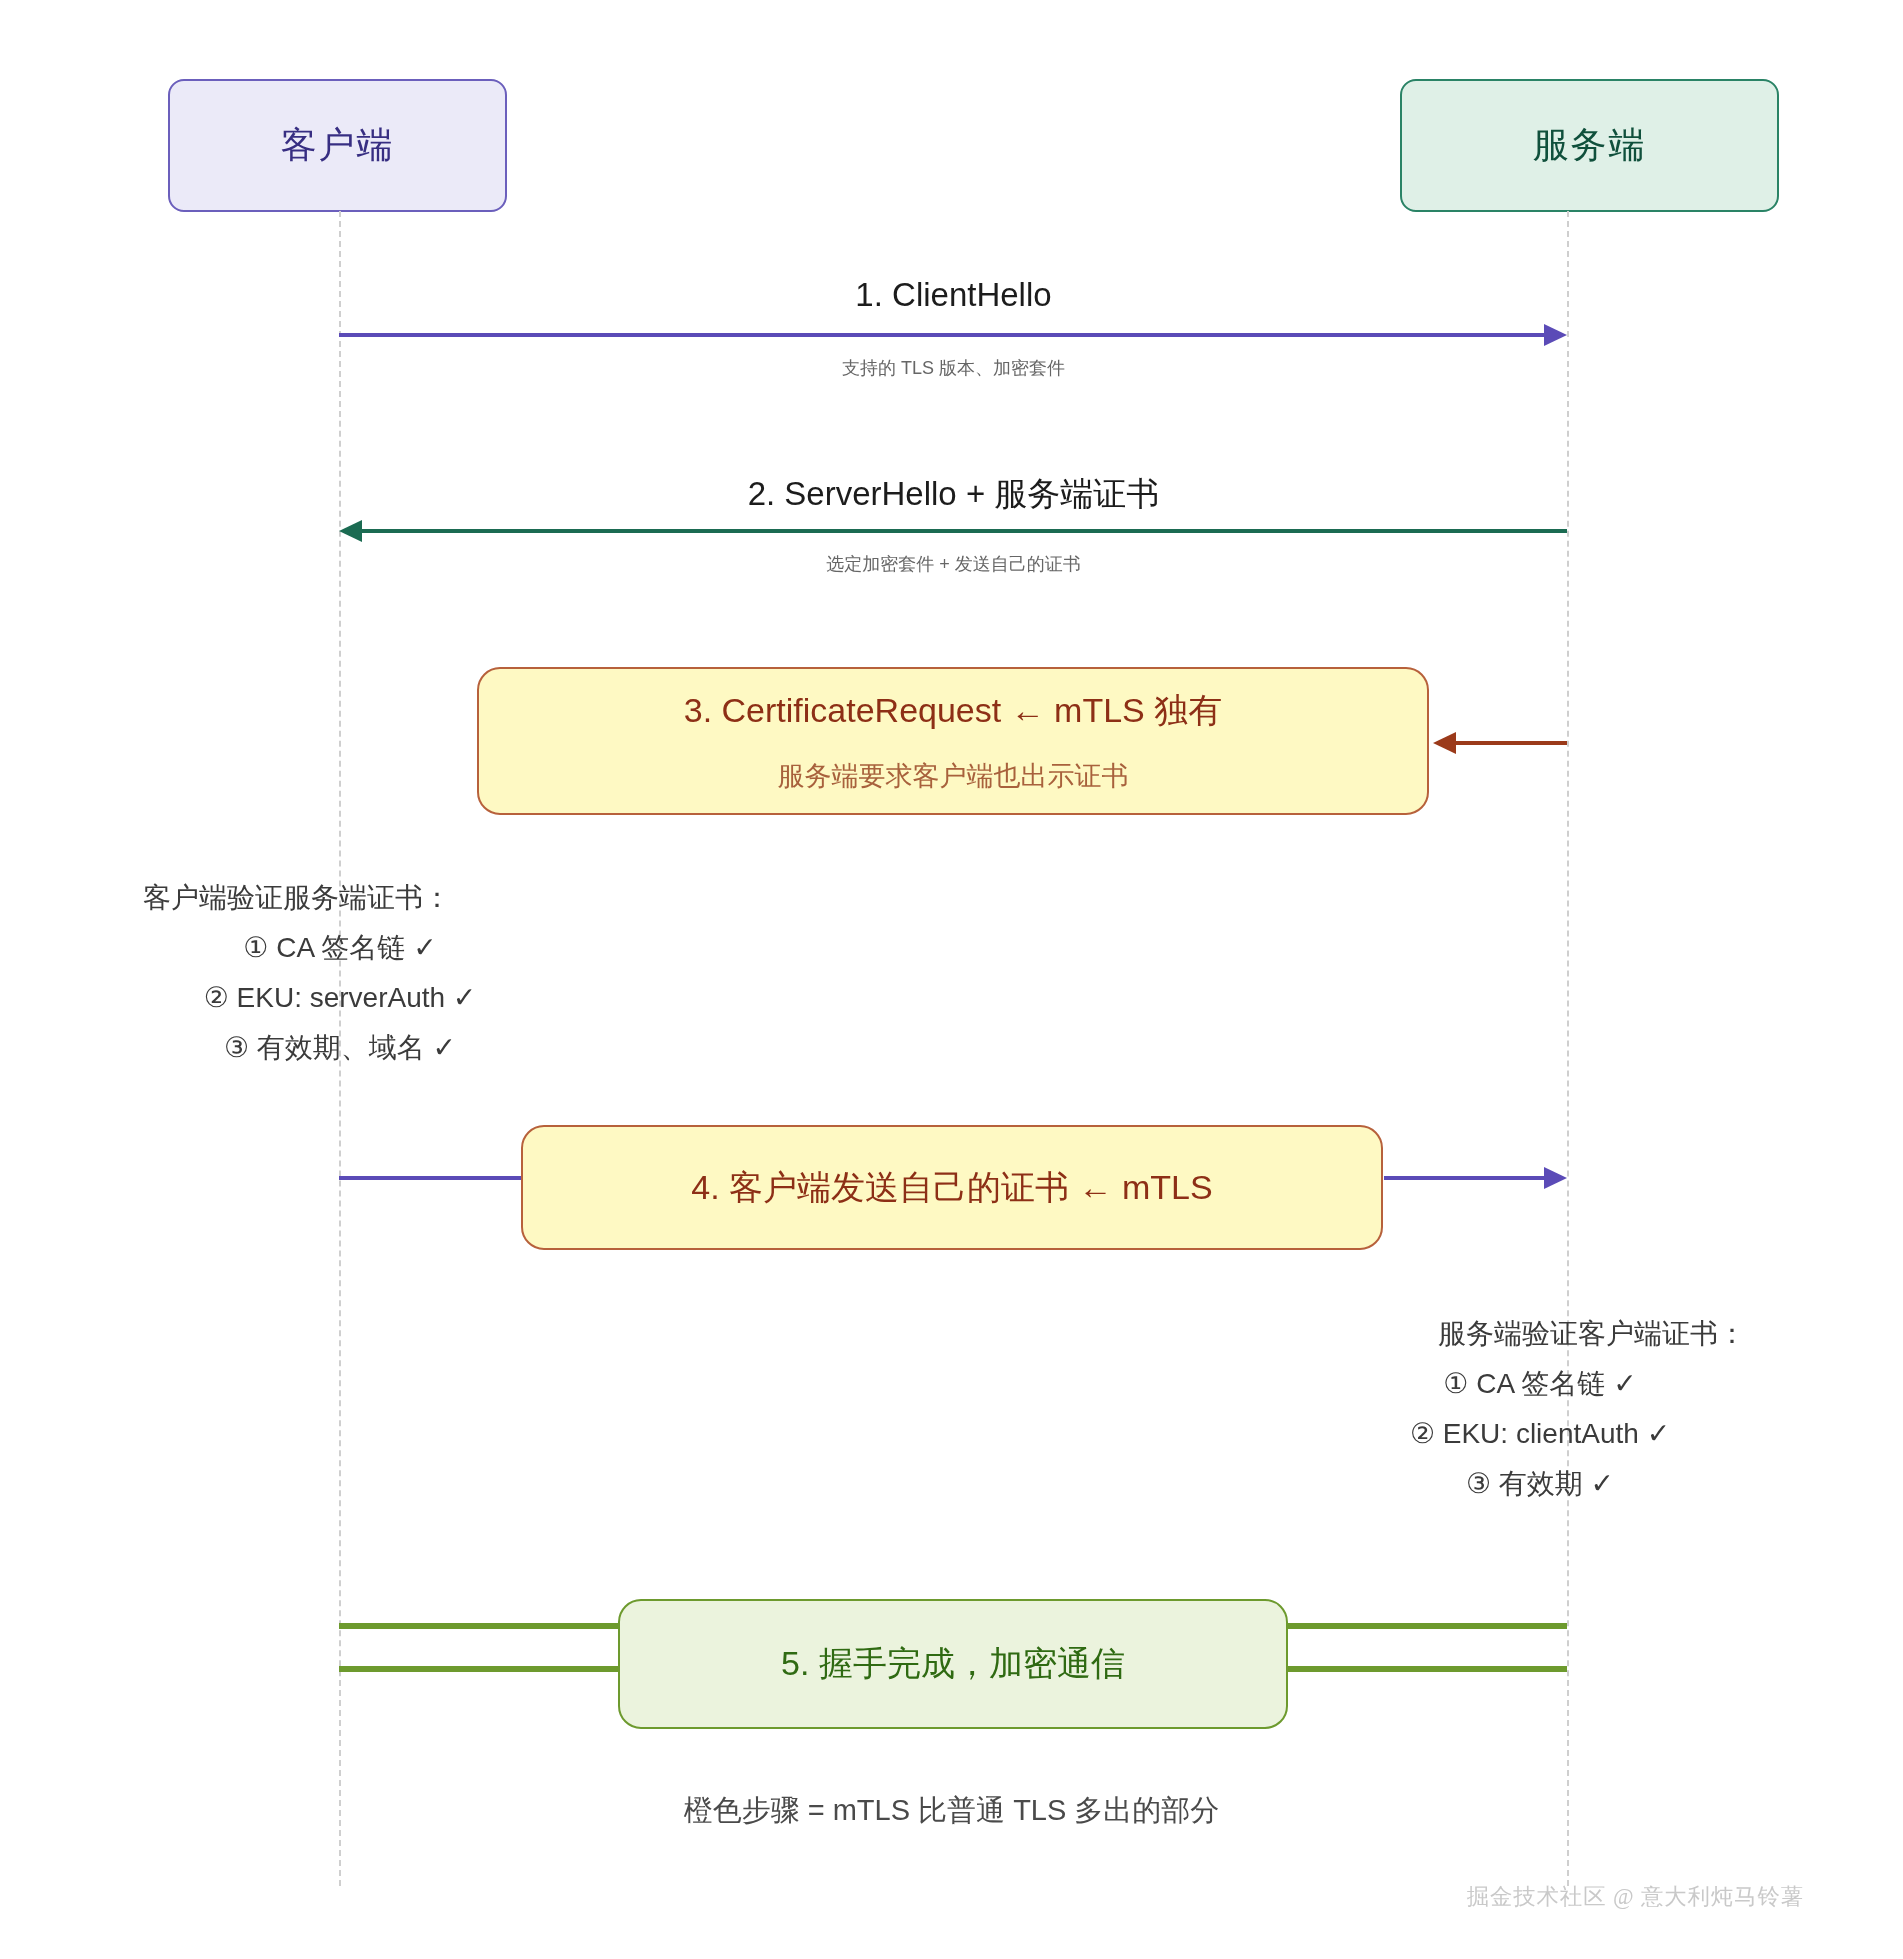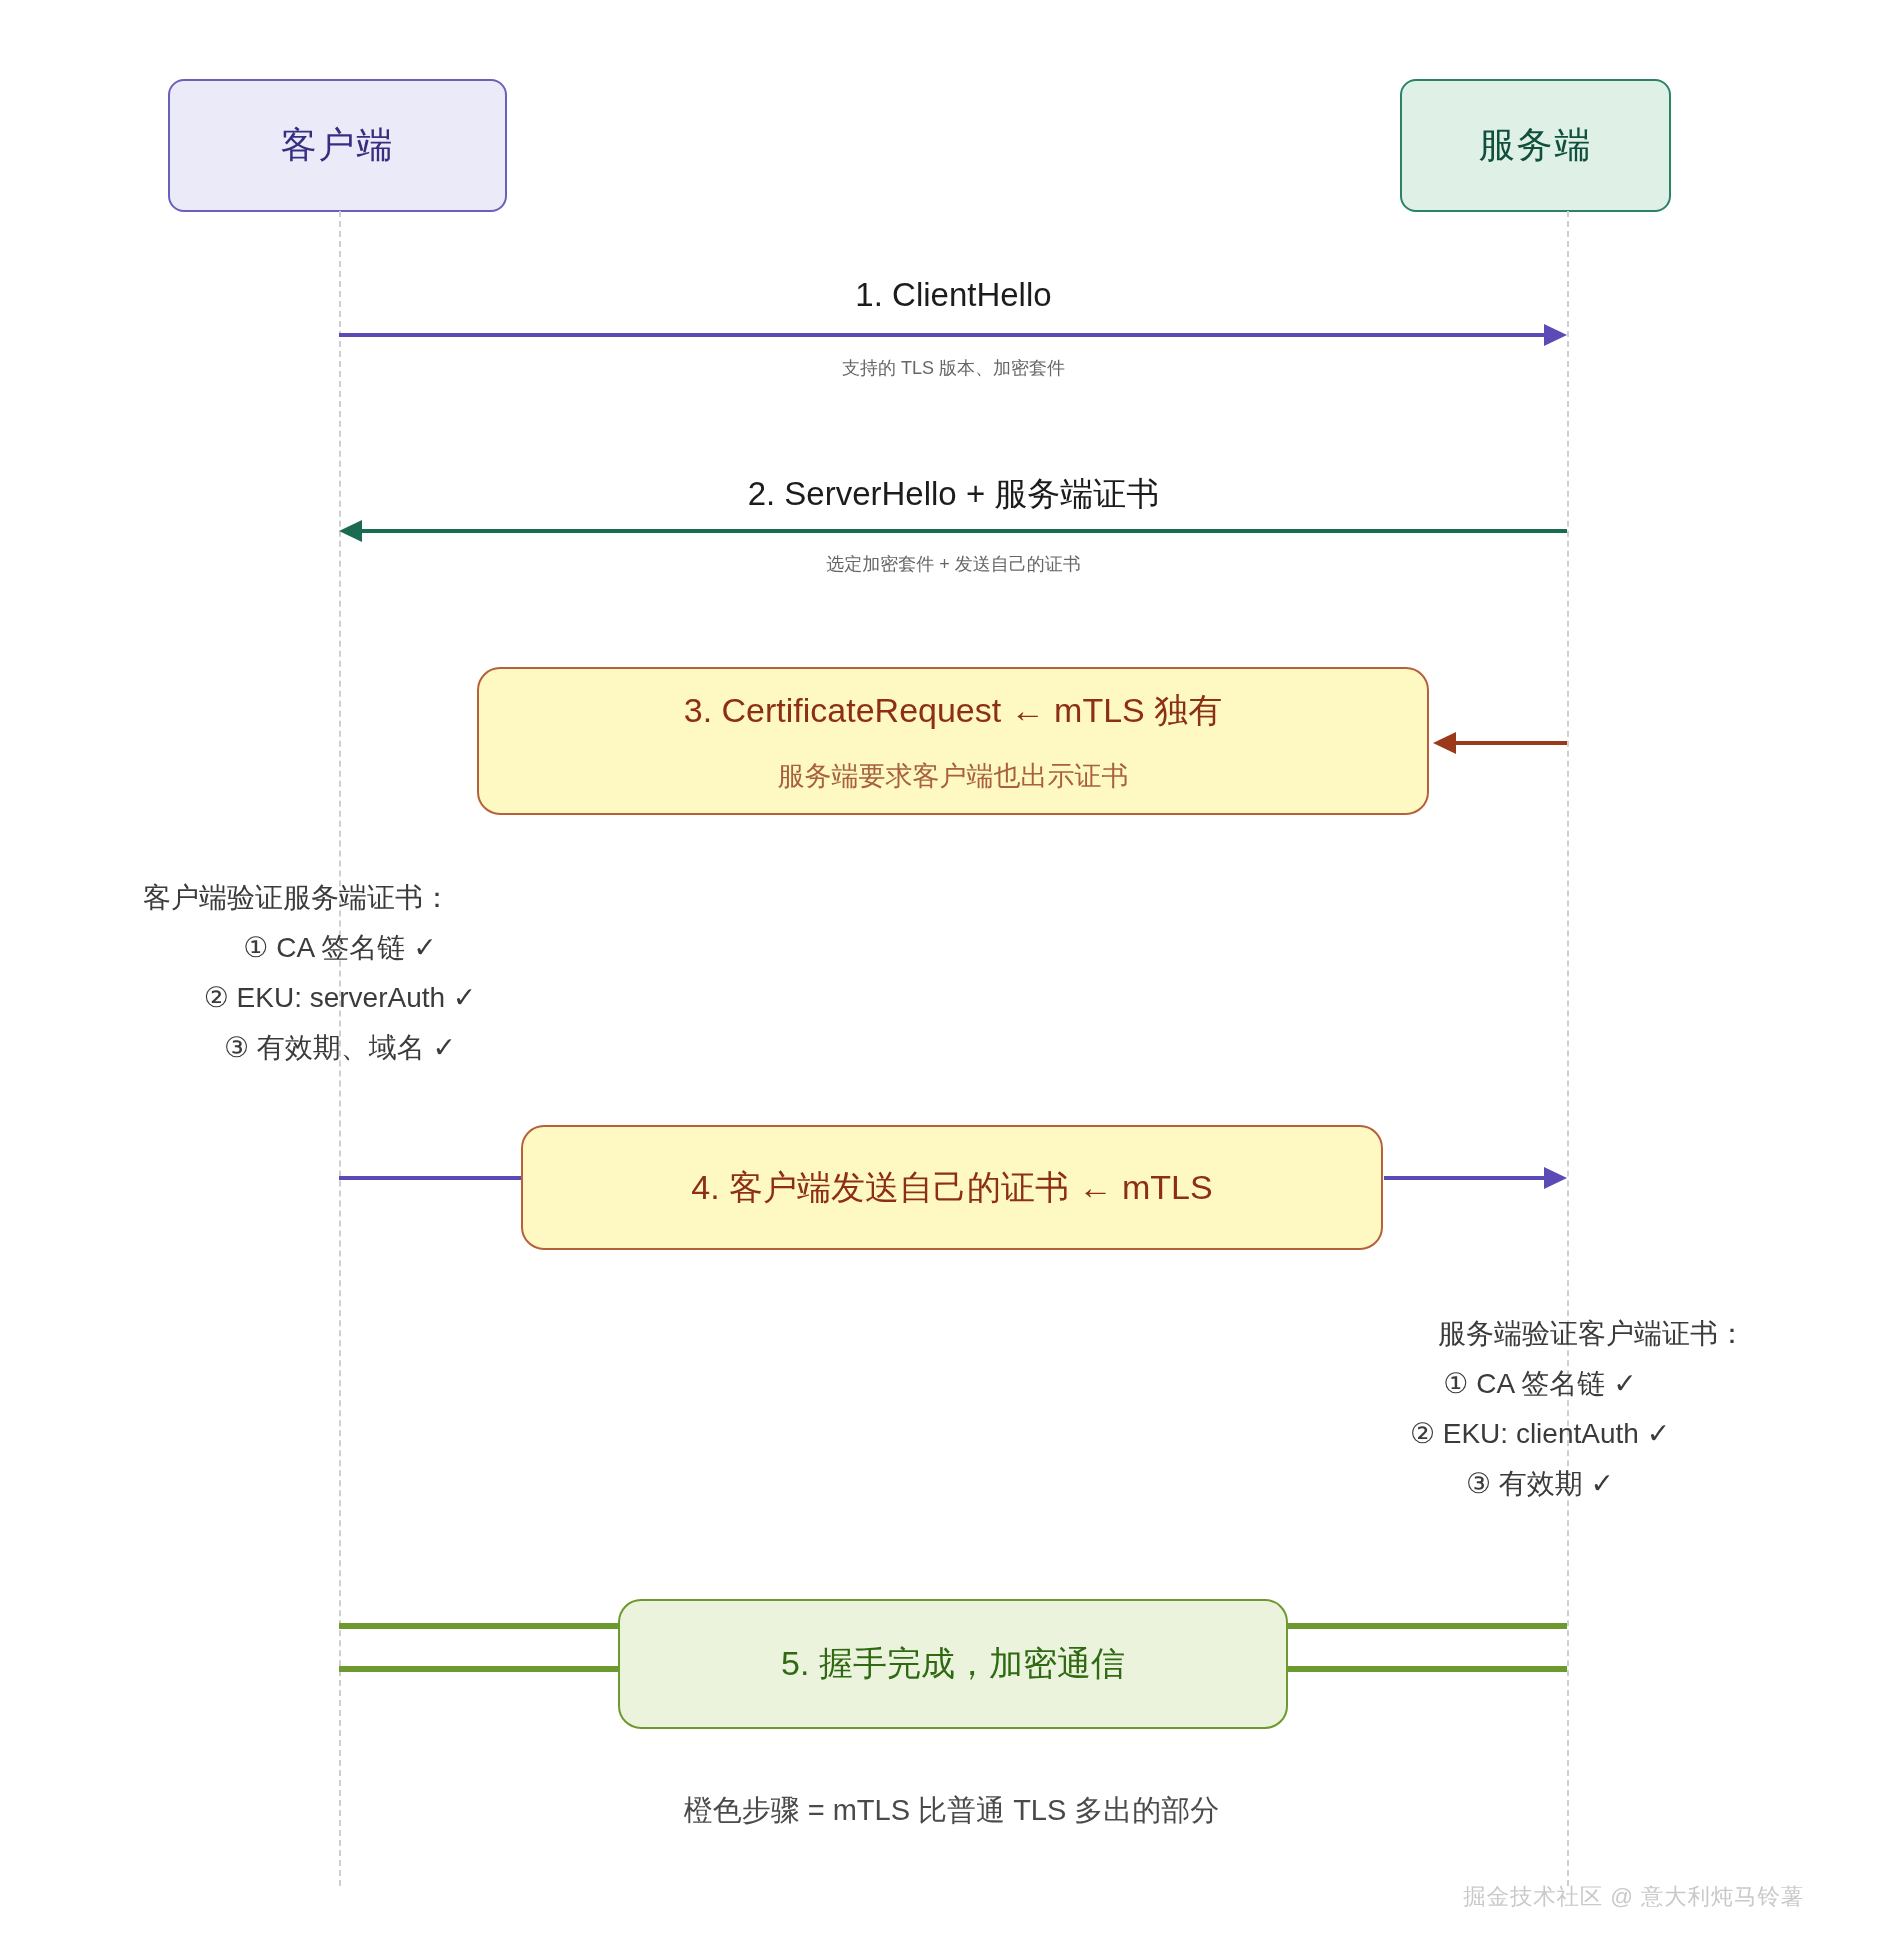--- a/index.html
+++ b/index.html
@@ -33,21 +33,21 @@
   }
   #client-box {
     left: 168px;  top: 79px;
     width: 339px; height: 133px;
     background: #ebeaf8;
     border: 2.2px solid #6b5fbc;
     color: #372e82;
   }
   #server-box {
     left: 1400px; top: 79px;
-    width: 271px;  height: 133px;
+    width: 379px;  height: 133px;
     background: #dff0e7;
     border: 2.2px solid #2a8366;
     color: #10503c;
   }
 
   
   .lifeline {
     position: absolute;
     width: 0;
     border-left: 2.7px dashed #cfcfcf;
@@ -146,21 +146,21 @@
     font-size: 29px;
     font-family: "Liberation Sans", "DejaVu Sans", sans-serif;
   }
   #watermark {
     position: absolute;
     right: 99px;
     top: 1881px;
     color: #c9c9c9;
     font-size: 22.4px;
     letter-spacing: 0.9px;
-    font-family: Liberation Sans, sans-serif;
+    font-family: Liberation Serif, serif;
   }
 </style>
 </head>
 <body>
 
 <div id="stage">
 
   <div class="participant" id="client-box">
     <span>客户端</span>
   </div>

